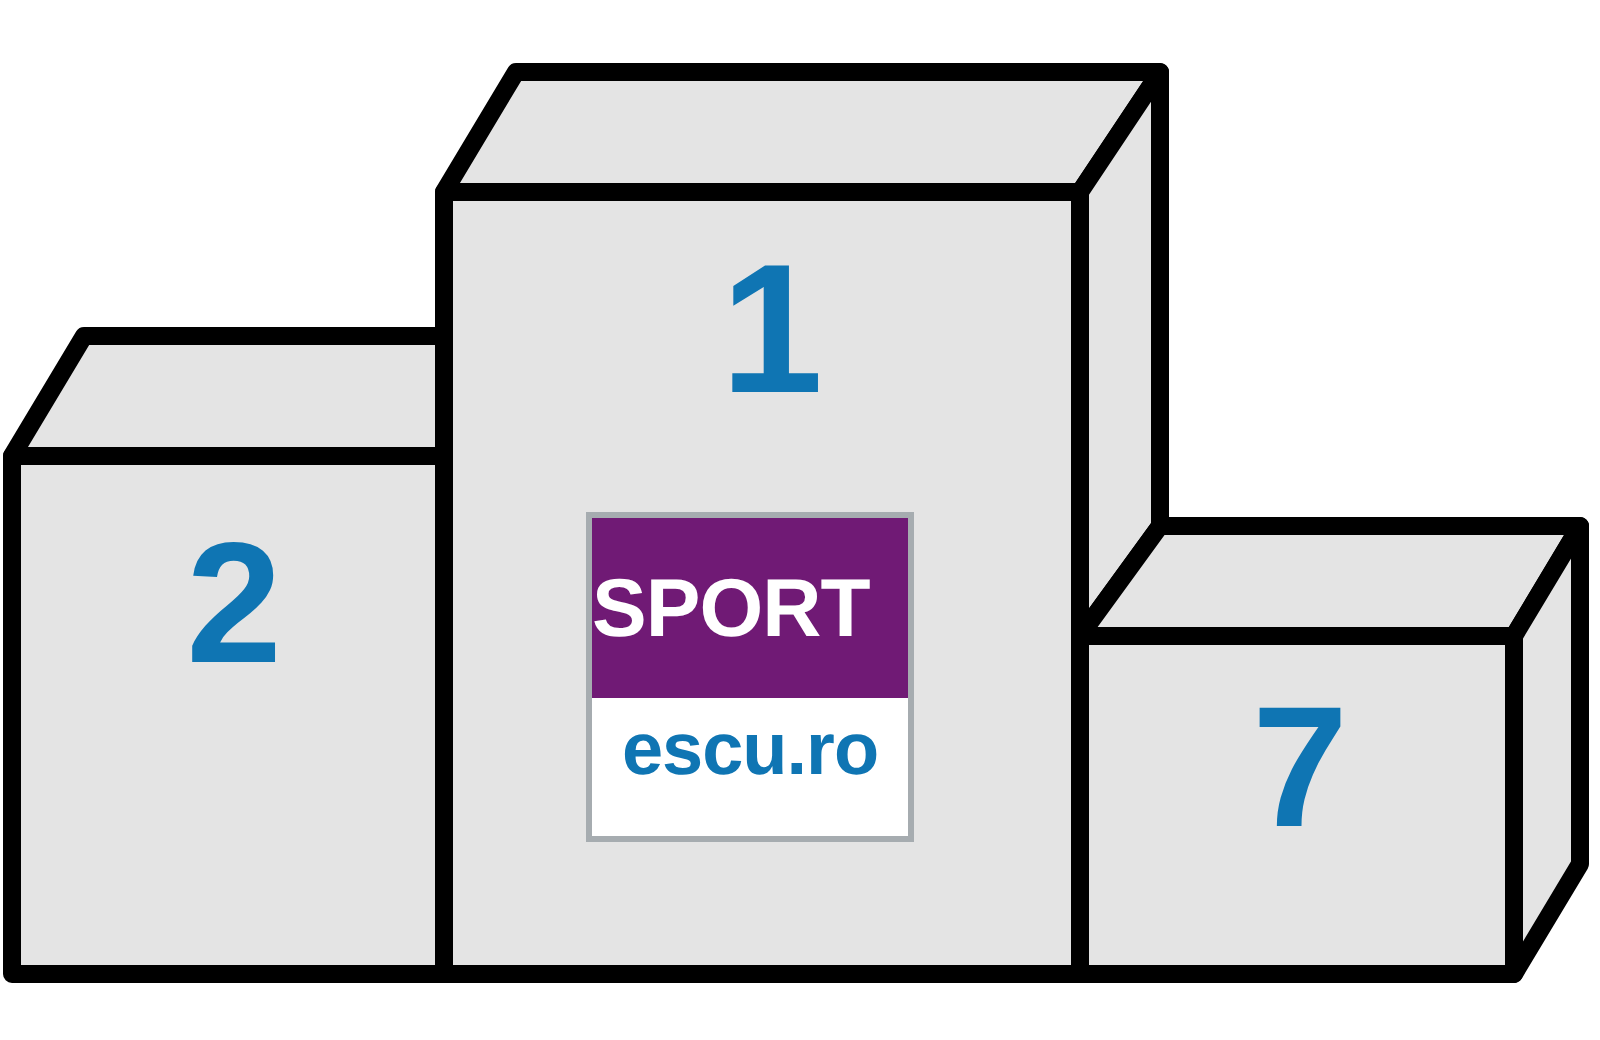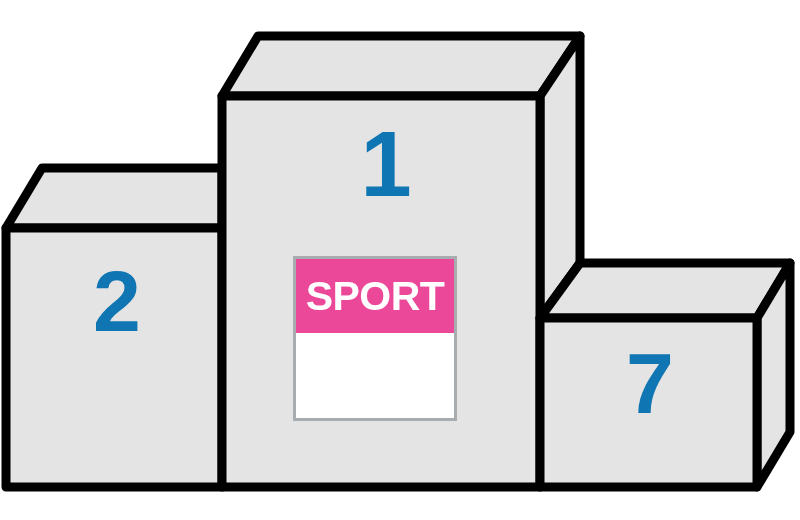--- a/index.html
+++ b/index.html
@@ -37,25 +37,25 @@
     left: 293px;
     top: 256px;
     width: 164px;
     height: 165px;
     box-sizing: border-box;
     border: 3px solid #a6acb0;
     background: #ffffff;
     overflow: hidden;
   }
   .logo-top {
-    height: 74px;
-    background: #ec4899;
+    height: 90px;
+    background: #701a75;
     display: flex;
     align-items: center;
-    justify-content: center;
+    justify-content: flex-start;
   }
   .logo-top span {
     color: #ffffff;
     font-family: "Liberation Sans", sans-serif;
     font-weight: bold;
     font-size: 41px;
     letter-spacing: -0.5px;
     line-height: 1;
   }
   .logo-bottom {
@@ -110,15 +110,18 @@
 
     <text class="rank-num" x="117" y="331" font-size="86" text-anchor="middle">2</text>
 
     <text class="rank-num" x="650" y="413" font-size="86" text-anchor="middle">7</text>
   </svg>
 
   <div class="logo-box">
     <div class="logo-top">
       <span>SPORT</span>
     </div>
+    <div class="logo-bottom">
+      <span>escu.ro</span>
+    </div>
   </div>
 
 </div>
 
 </body></html>

